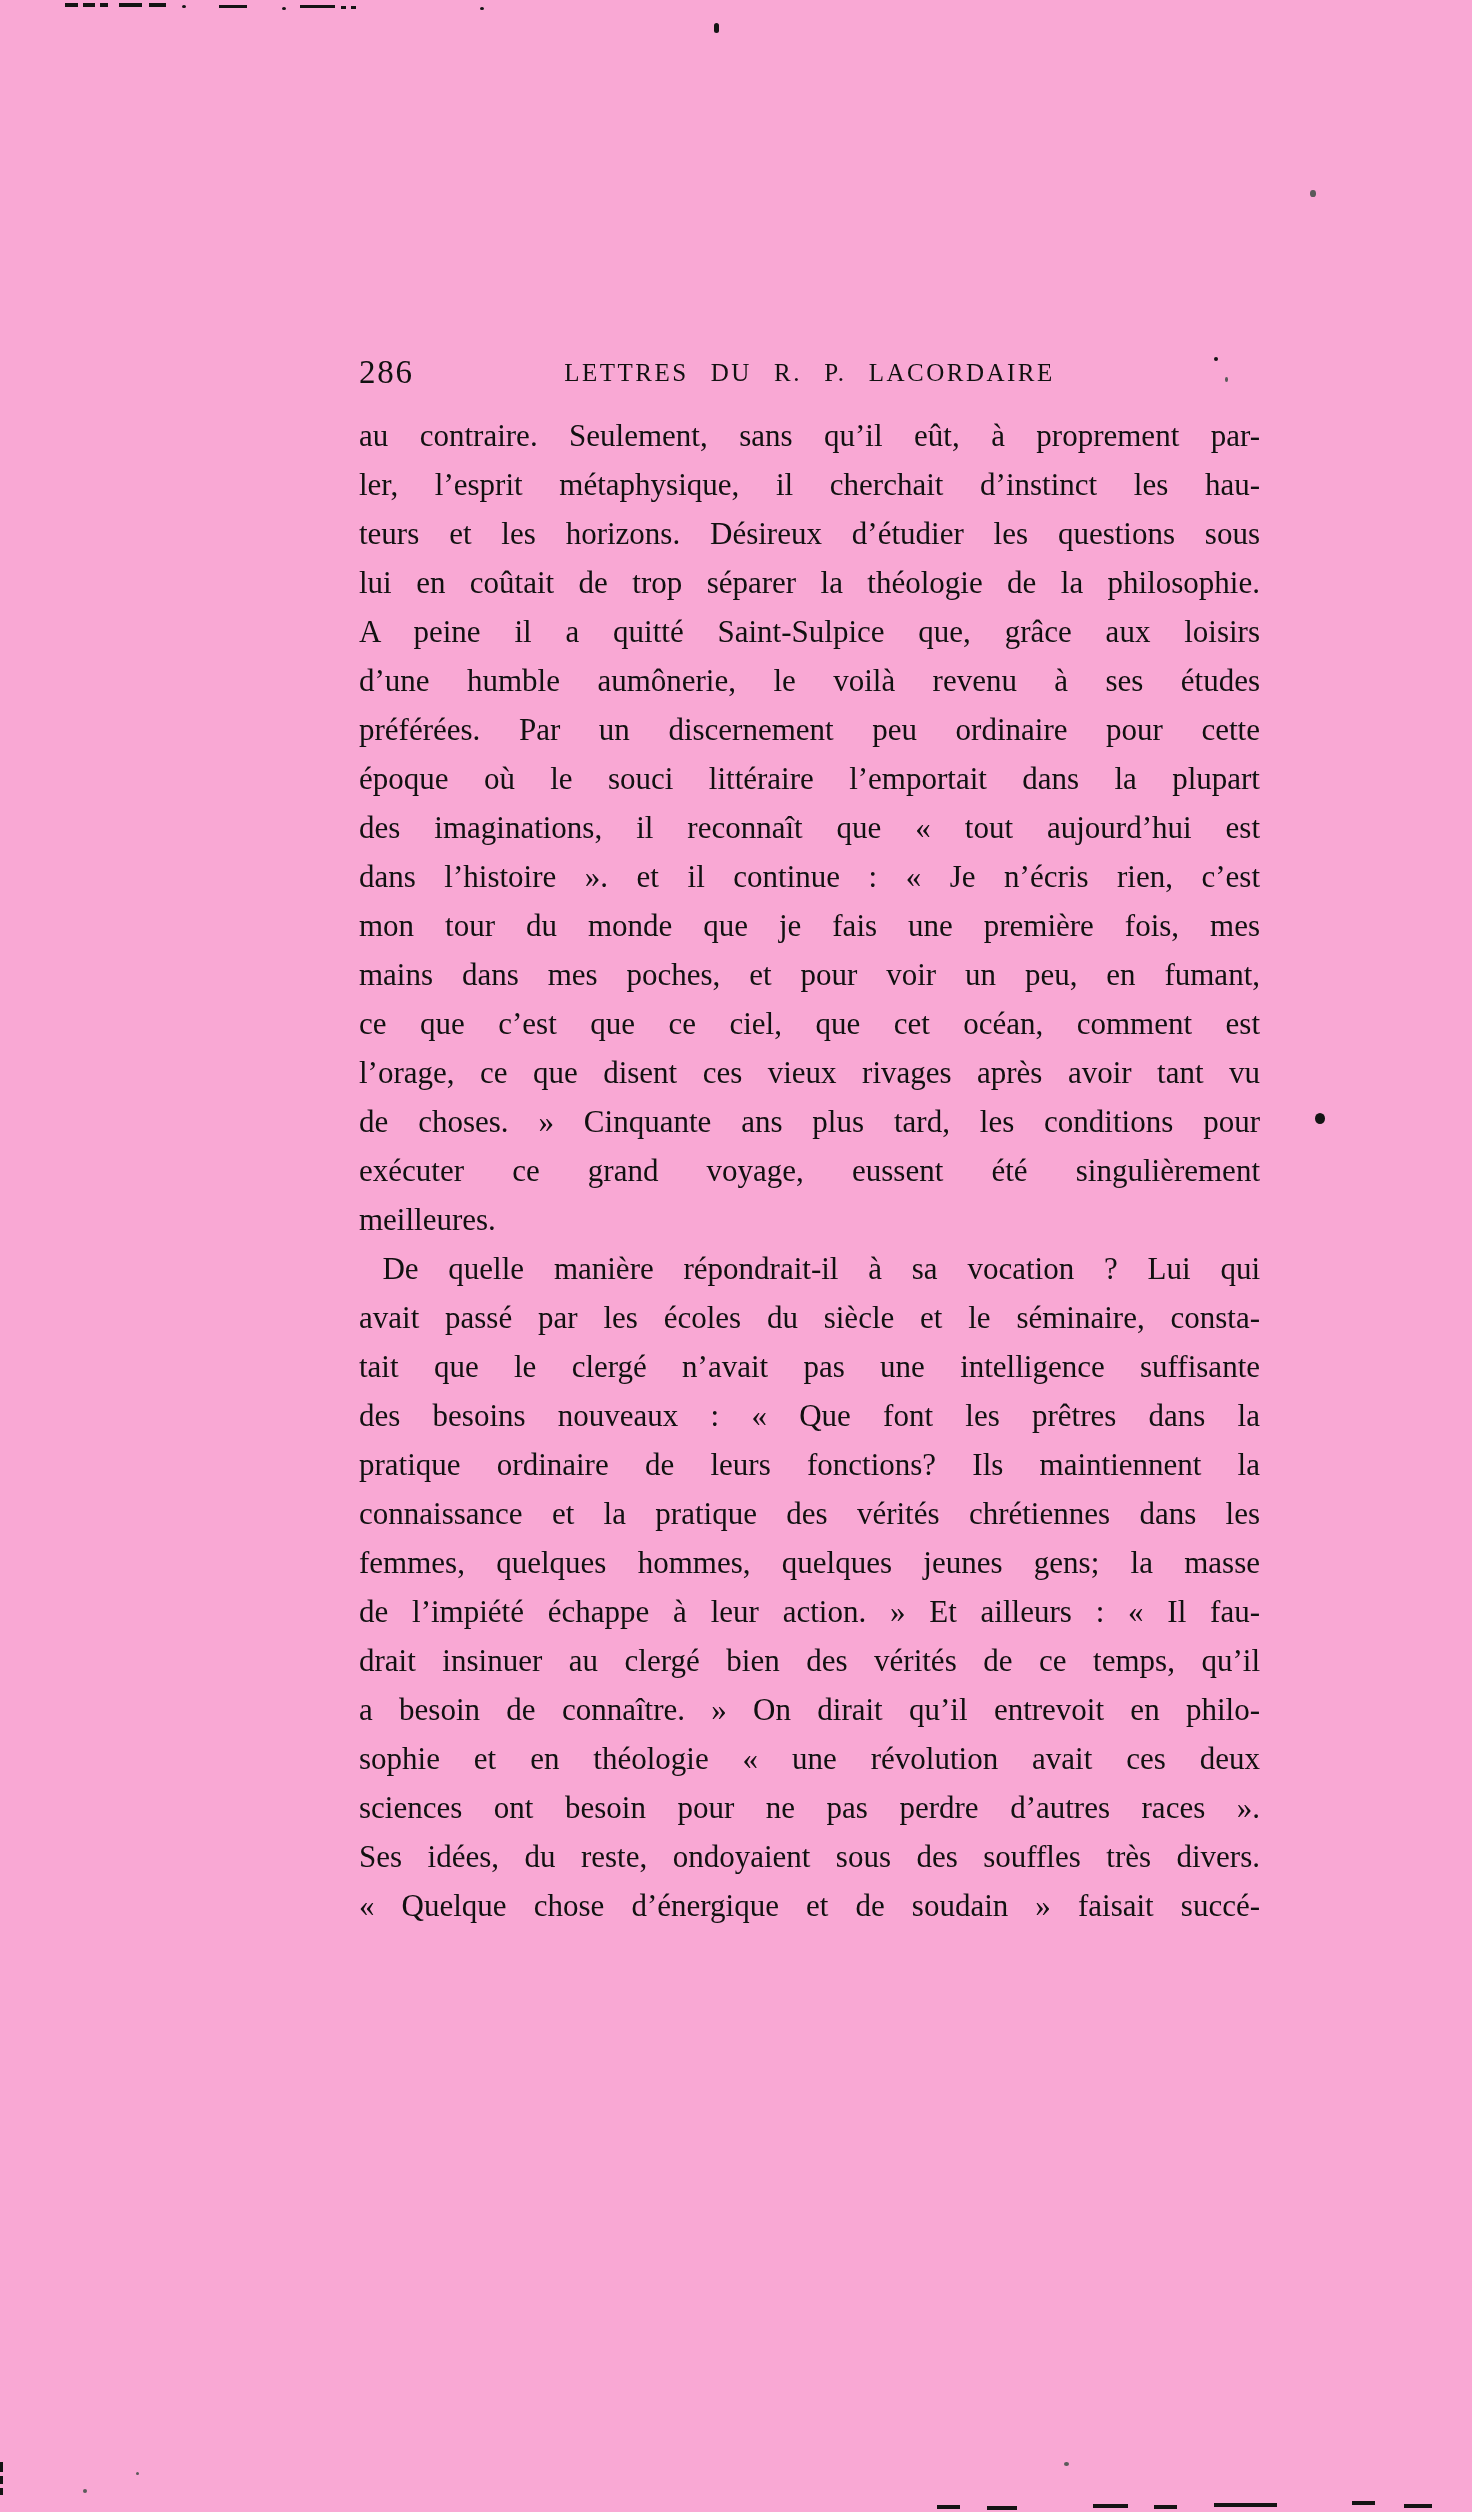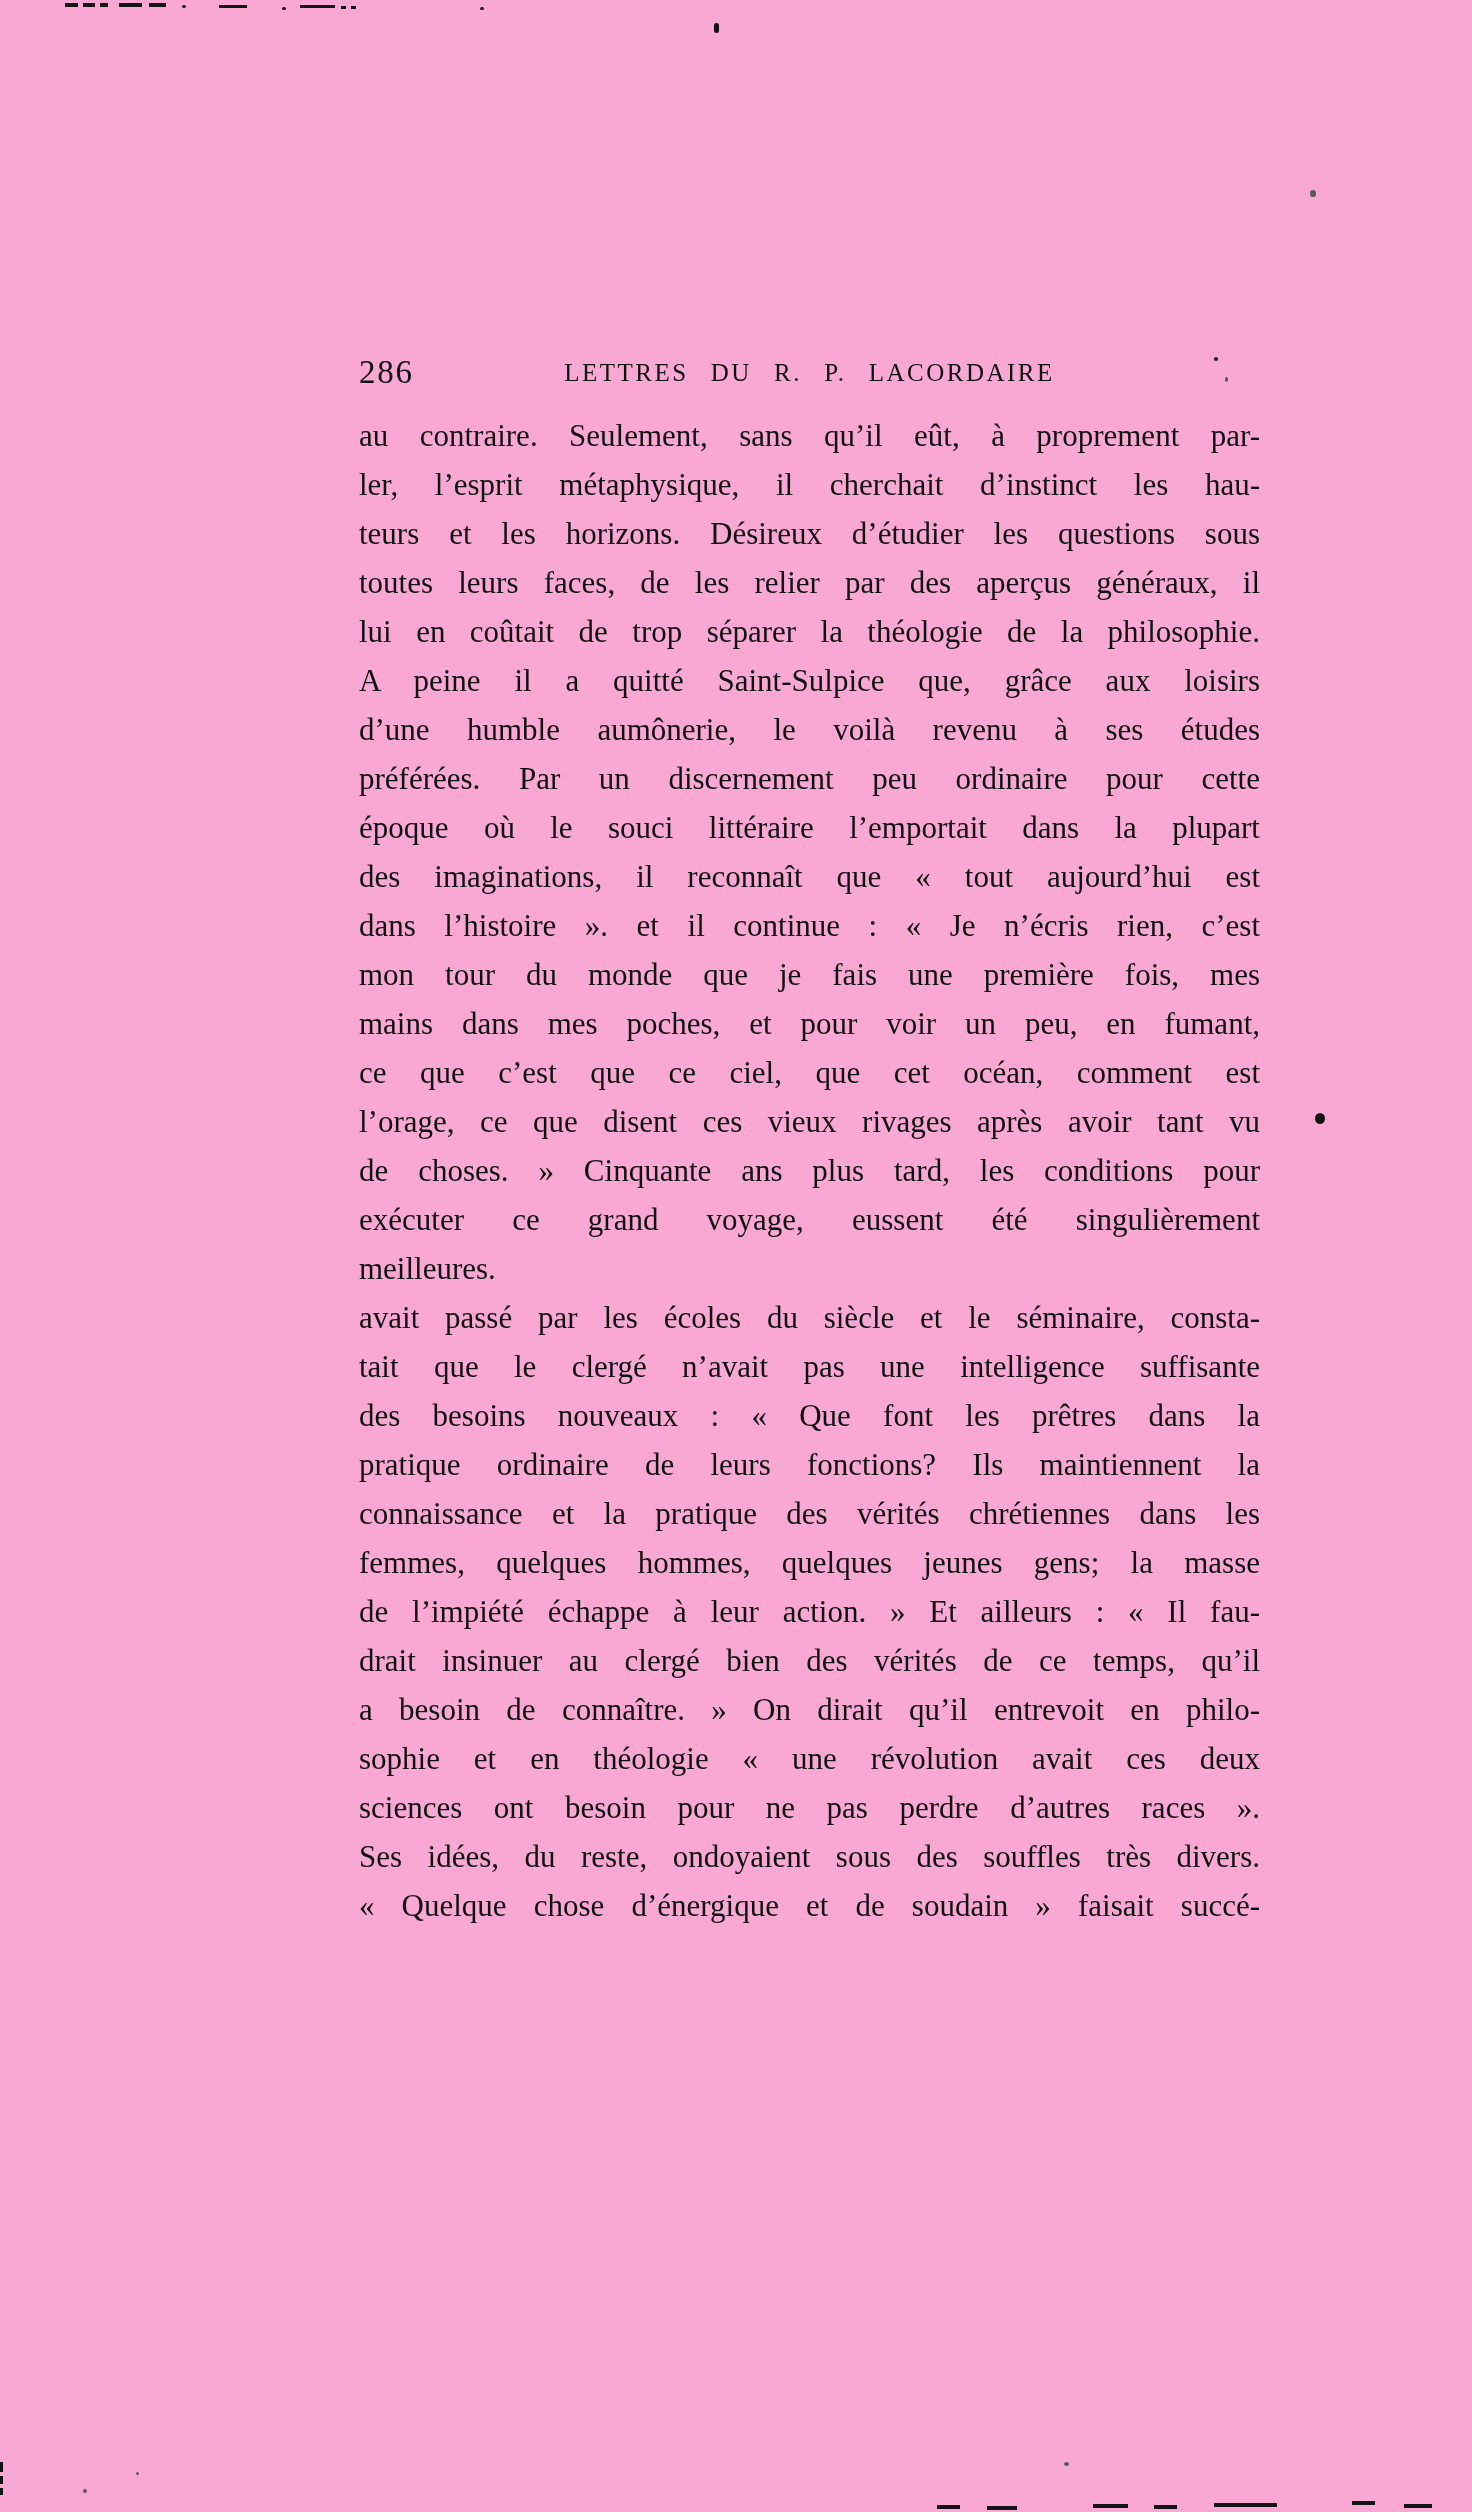--- a/index.html
+++ b/index.html
@@ -75,35 +75,35 @@
 
   <div class="text-col">
     <div class="header">
       <span class="pagenum">286</span>
       <span class="running-title">LETTRES DU R. P. LACORDAIRE</span>
     </div>
     <div class="body">
         <div class="line">au contraire. Seulement, sans qu’il eût, à proprement par-</div>
         <div class="line">ler, l’esprit métaphysique, il cherchait d’instinct les hau-</div>
         <div class="line">teurs et les horizons. Désireux d’étudier les questions sous</div>
-        <div class="line">toutes leurs faces, de les relier par des aperçus généraux, il</div>
         <div class="line">lui en coûtait de trop séparer la théologie de la philosophie.</div>
         <div class="line">A peine il a quitté Saint-Sulpice que, grâce aux loisirs</div>
         <div class="line">d’une humble aumônerie, le voilà revenu à ses études</div>
         <div class="line">préférées. Par un discernement peu ordinaire pour cette</div>
         <div class="line">époque où le souci littéraire l’emportait dans la plupart</div>
         <div class="line">des imaginations, il reconnaît que « tout aujourd’hui est</div>
         <div class="line">dans l’histoire ». et il continue : « Je n’écris rien, c’est</div>
         <div class="line">mon tour du monde que je fais une première fois, mes</div>
         <div class="line">mains dans mes poches, et pour voir un peu, en fumant,</div>
         <div class="line">ce que c’est que ce ciel, que cet océan, comment est</div>
         <div class="line">l’orage, ce que disent ces vieux rivages après avoir tant vu</div>
         <div class="line">de choses. » Cinquante ans plus tard, les conditions pour</div>
         <div class="line">exécuter ce grand voyage, eussent été singulièrement</div>
         <div class="line para-end">meilleures.</div>
+        <div class="line indent">De quelle manière répondrait-il à sa vocation ? Lui qui</div>
         <div class="line">avait passé par les écoles du siècle et le séminaire, consta-</div>
         <div class="line">tait que le clergé n’avait pas une intelligence suffisante</div>
         <div class="line">des besoins nouveaux : « Que font les prêtres dans la</div>
         <div class="line">pratique ordinaire de leurs fonctions? Ils maintiennent la</div>
         <div class="line">connaissance et la pratique des vérités chrétiennes dans les</div>
         <div class="line">femmes, quelques hommes, quelques jeunes gens; la masse</div>
         <div class="line">de l’impiété échappe à leur action. » Et ailleurs : « Il fau-</div>
         <div class="line">drait insinuer au clergé bien des vérités de ce temps, qu’il</div>
         <div class="line">a besoin de connaître. » On dirait qu’il entrevoit en philo-</div>
         <div class="line">sophie et en théologie « une révolution avait ces deux</div>

